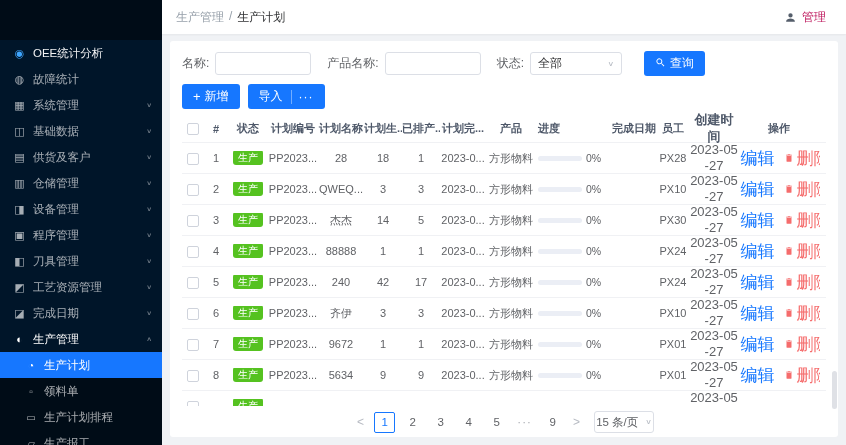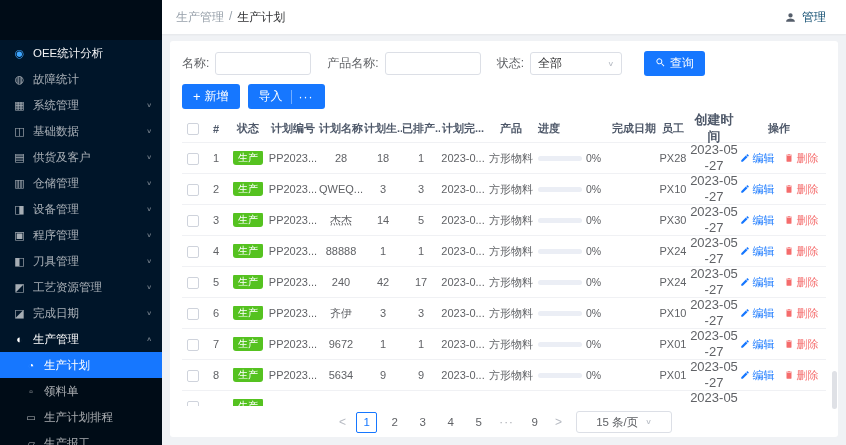--- a/index.html
+++ b/index.html
@@ -22,21 +22,21 @@
               font-size:11.5px; color:rgba(255,255,255,.65); cursor:pointer; white-space:nowrap; }
   .sub-item .s-icon { font-size:10px; width:12px; text-align:center; }
   .sub-item.active { background:#1677ff; color:#fff; }
 
   
   .main { flex:1; display:flex; flex-direction:column; min-width:0; }
   .topbar { height:34px; flex-shrink:0; background:#fff; display:flex; align-items:center;
             justify-content:space-between; padding:0 20px 0 14px; box-shadow:0 1px 2px rgba(0,0,0,.05); }
   .breadcrumb { font-size:12px; color:#97a0aa; display:flex; gap:5px; }
   .breadcrumb .cur { color:#303133; }
-  .user { display:flex; align-items:center; gap:5px; font-size:12px; color:#0c4a6e; cursor:pointer; }
+  .user { display:flex; align-items:center; gap:5px; font-size:12px; color:#be185d; cursor:pointer; }
   .user svg { display:block; }
 
   .content { flex:1; min-height:0; padding:7px 8px 8px; }
   .card { background:#fff; border-radius:3px; height:100%; padding:10px 12px 6px; position:relative; overflow:hidden; }
 
   
   .filters { display:flex; align-items:center; font-size:12px; color:#606266; }
   .f-field { display:flex; align-items:center; margin-right:16px; }
   .f-label { margin-right:6px; white-space:nowrap; }
   .f-input { width:96px; height:23px; border:1px solid #dcdfe6; border-radius:3px; background:#fff;
@@ -66,34 +66,34 @@
   .col-scheduled{width:38px;} .col-plan_finish{width:46px;} .col-product{width:50px;}
   .col-progress{width:76px; display:flex; align-items:center; gap:4px; padding-left:2px;}
   .col-finish_date{width:44px;} .col-employee{width:34px;}
   .col-created{width:48px; white-space:normal; word-break:break-all; line-height:1.25; font-size:13px;}
   .col-actions{width:82px; display:flex; gap:9px; justify-content:center;}
   .checkbox { display:inline-block; width:12px; height:12px; border:1px solid #cfd3dc; border-radius:2px;
               background:#fff; vertical-align:middle; cursor:pointer; }
   .badge { background:#55c220; color:#fff; font-size:10px; padding:2px 5px; border-radius:3px; }
   .pbar { width:44px; height:5px; background:#ebeef5; border-radius:3px; display:inline-block; flex-shrink:0; }
   .ptext { font-size:10.5px; color:#606266; }
-  .link { display:inline-flex; align-items:center; gap:3px; cursor:pointer; font-size:11px; }
+  .link { display:inline-flex; align-items:center; gap:3px; cursor:pointer; font-size:17px; }
   .link.edit { color:#1677ff; }
   .link.del { color:#f56c6c; }
   .link svg { display:block; }
 
   
   .pagination { display:flex; align-items:center; justify-content:center; gap:7px; margin-top:5px;
                 font-size:11.5px; color:#606266; }
   .p-arrow { color:#b6bac2; padding:0 3px; cursor:pointer; font-size:12px; }
   .page { min-width:21px; height:21px; line-height:21px; text-align:center; cursor:pointer; border-radius:2px; }
   .page.active { border:1px solid #1677ff; color:#1677ff; line-height:19px; }
   .page.ellipsis { color:#a8abb2; cursor:default; letter-spacing:1px; }
   .size-select { border:1px solid #dcdfe6; border-radius:3px; height:22px; display:flex; align-items:center;
-                 gap:7px; padding:0 19px; cursor:pointer; margin-left:4px; background:#fff; }
+                 gap:7px; padding:0 1px; cursor:pointer; margin-left:4px; background:#fff; }
   .jump { display:flex; align-items:center; gap:5px; margin-left:2px; }
   .jump-input { width:34px; height:22px; border:1px solid #dcdfe6; border-radius:3px; outline:none; }
 
   .v-scroll { position:absolute; right:1px; bottom:28px; width:5px; height:38px;
               background:#dfe1e6; border-radius:3px; }
 </style>
 </head>
 <body>
 
 <div class="app">

